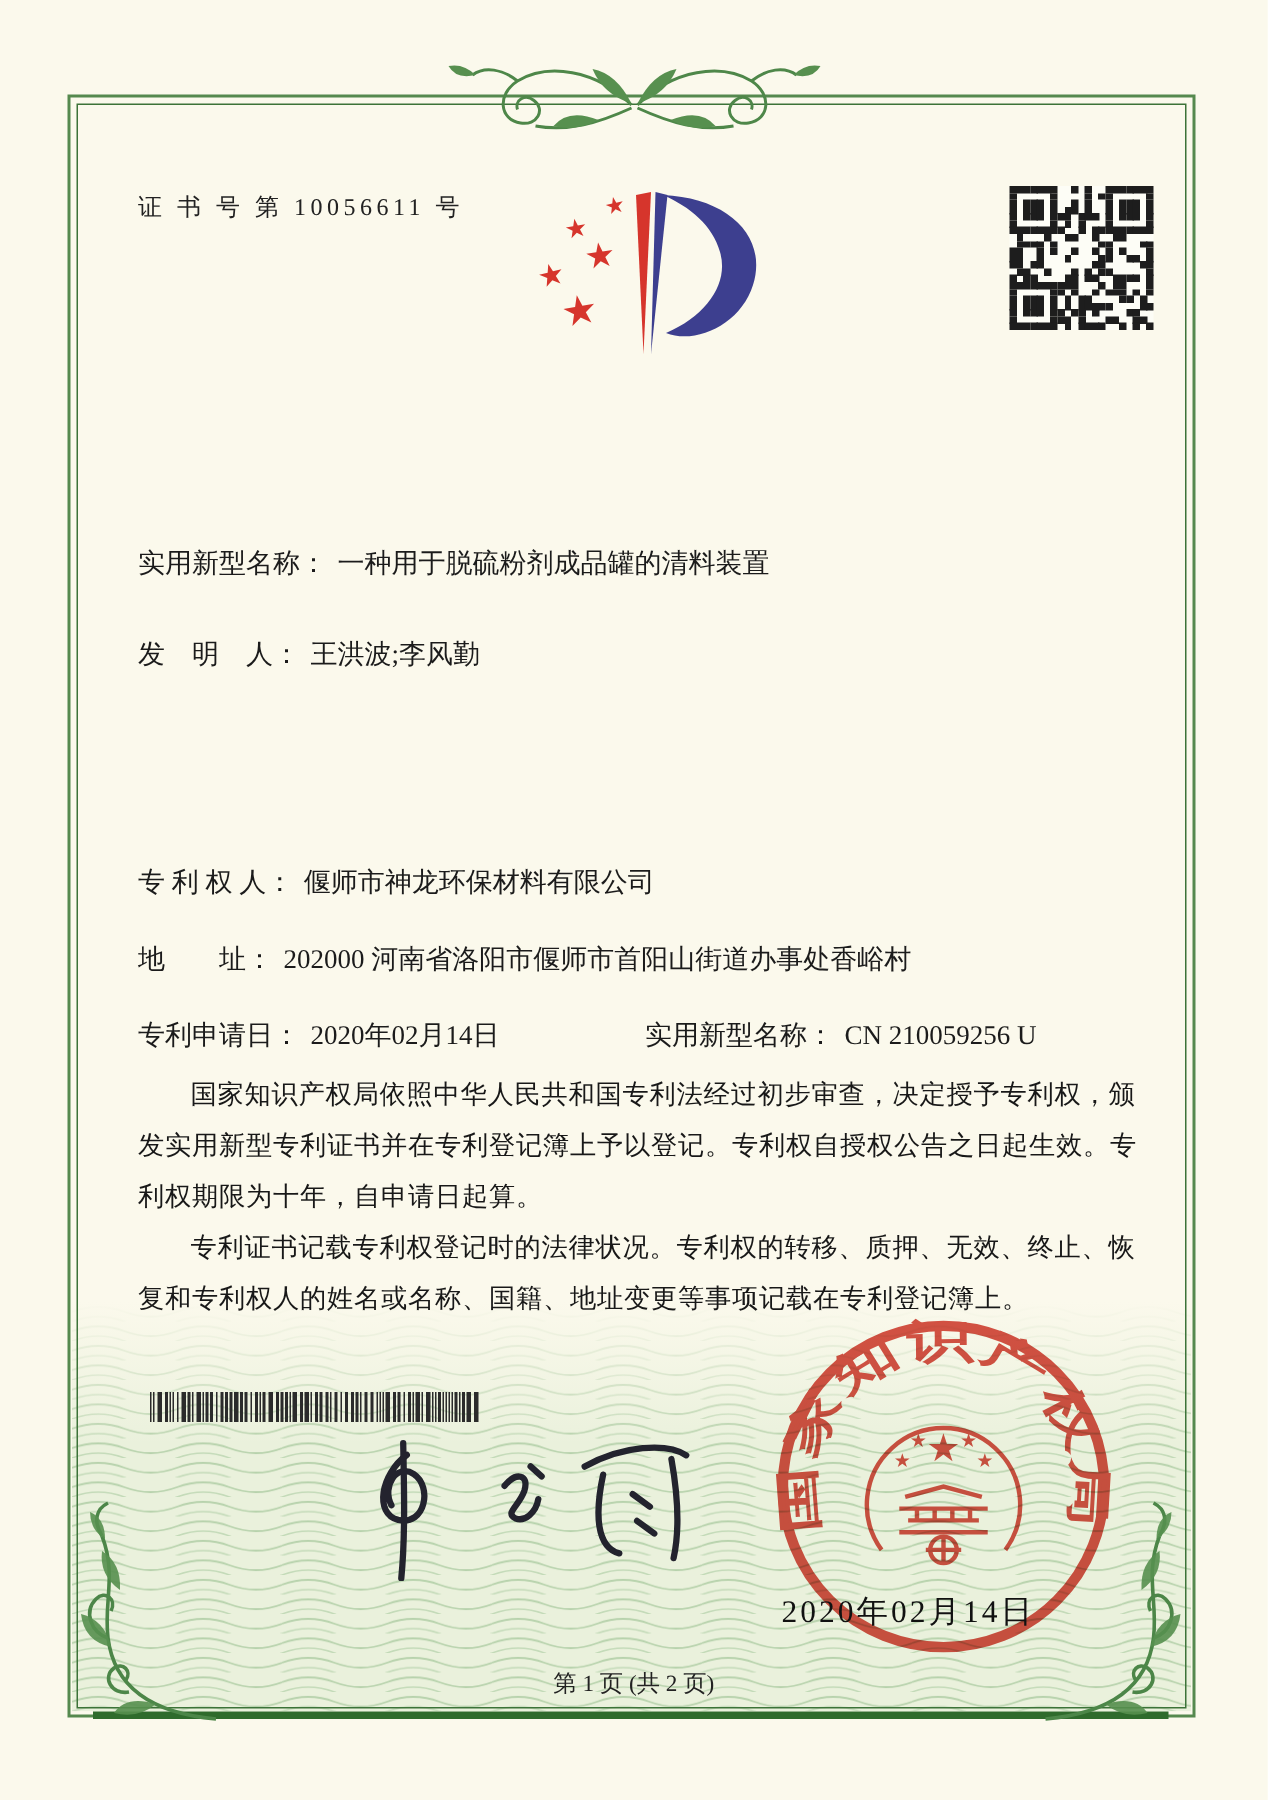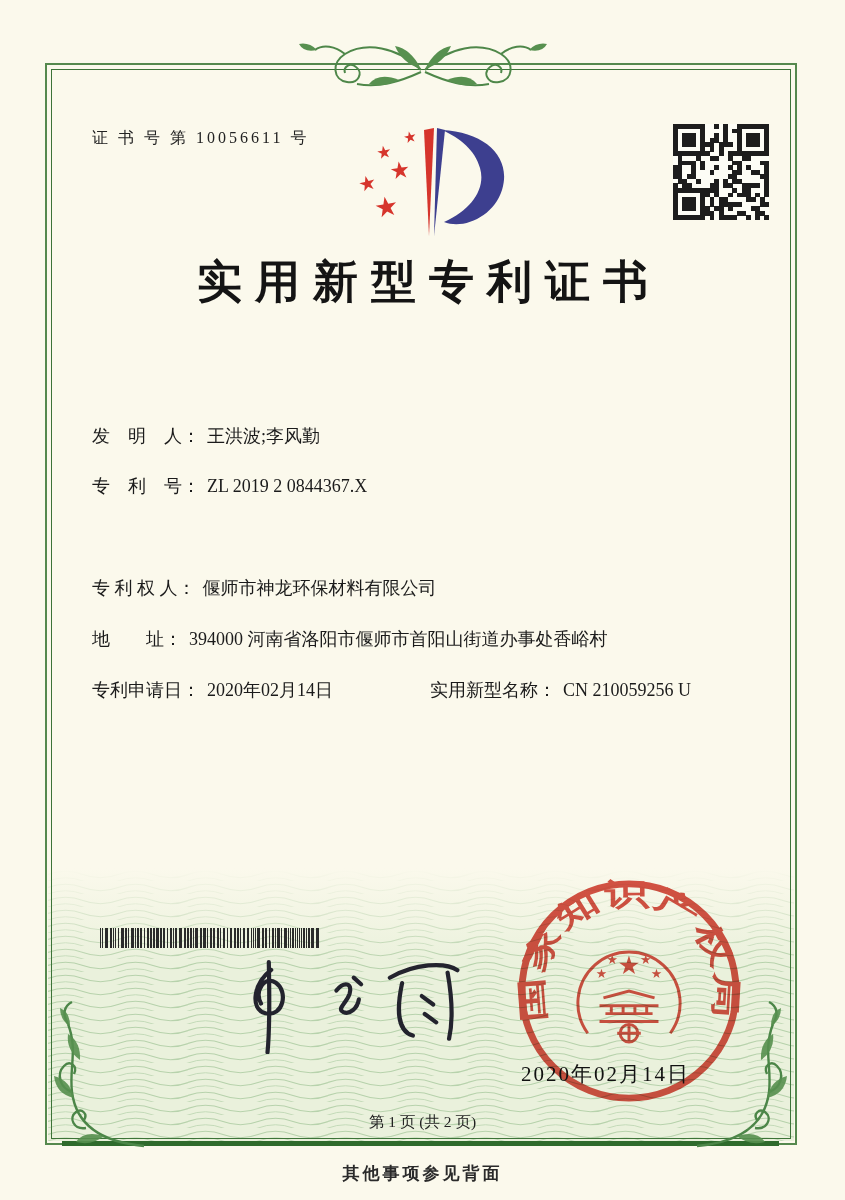--- a/index.html
+++ b/index.html
@@ -373,41 +373,44 @@
       <div class="m" style="left: 36.5714px; top: 91.4286px; width: 4.87143px; height: 4.87143px;"></div>
       <div class="m" style="left: 45.7143px; top: 91.4286px; width: 4.87143px; height: 4.87143px;"></div>
       <div class="m" style="left: 50.2857px; top: 91.4286px; width: 4.87143px; height: 4.87143px;"></div>
       <div class="m" style="left: 54.8571px; top: 91.4286px; width: 4.87143px; height: 4.87143px;"></div>
       <div class="m" style="left: 59.4286px; top: 91.4286px; width: 4.87143px; height: 4.87143px;"></div>
       <div class="m" style="left: 73.1429px; top: 91.4286px; width: 4.87143px; height: 4.87143px;"></div>
       <div class="m" style="left: 82.2857px; top: 91.4286px; width: 4.87143px; height: 4.87143px;"></div>
       <div class="m" style="left: 91.4286px; top: 91.4286px; width: 4.87143px; height: 4.87143px;"></div>
     </div>
 
-  <div class="title">实用新型专利证书</div>
-
+
+  <div class="row" style="top:363px;">
+    <span class="lbl">实用新型名称</span><span>：</span><span class="val">一种用于脱硫粉剂成品罐的清料装置</span>
+  </div>
   <div class="row" style="top:424px;">
     <span class="lbl">发　明　人</span><span>：</span><span class="val">王洪波;李风勤</span>
   </div>
-  <div class="row" style="top:474px;">
-    <span class="lbl">专　利　号</span><span>：</span><span class="val">ZL 2019 2 0844367.X</span>
-  </div>
   <div class="row" style="top:576px;">
     <span class="lbl">专 利 权 人</span><span>：</span><span class="val">偃师市神龙环保材料有限公司</span>
   </div>
   <div class="row" style="top:627px;">
-    <span class="lbl">地　　址</span><span>：</span><span class="val">394000 河南省洛阳市偃师市首阳山街道办事处香峪村</span>
+    <span class="lbl">地　　址</span><span>：</span><span class="val">202000 河南省洛阳市偃师市首阳山街道办事处香峪村</span>
   </div>
   <div class="row" style="top:678px;width:670px;">
     <span class="lbl">专利申请日</span><span>：</span><span class="val">2020年02月14日</span>
     <span class="grant-right">
       <span>实用新型名称</span><span>：</span><span class="val">CN 210059256 U</span>
     </span>
   </div>
 
+  <div class="body-text">
+    <p>国家知识产权局依照中华人民共和国专利法经过初步审查，决定授予专利权，颁发实用新型专利证书并在专利登记簿上予以登记。专利权自授权公告之日起生效。专利权期限为十年，自申请日起算。</p>
+    <p>专利证书记载专利权登记时的法律状况。专利权的转移、质押、无效、终止、恢复和专利权人的姓名或名称、国籍、地址变更等事项记载在专利登记簿上。</p>
+  </div>
 
   <div class="barcode" id="barcode"><span class="b" style="width: 1px;"></span><span class="s" style="width: 1px;"></span><span class="b" style="width: 1px;"></span><span class="s" style="width: 2px;"></span><span class="b" style="width: 3px;"></span><span class="s" style="width: 2px;"></span><span class="b" style="width: 2px;"></span><span class="s" style="width: 1px;"></span><span class="b" style="width: 1px;"></span><span class="s" style="width: 1px;"></span><span class="b" style="width: 1px;"></span><span class="s" style="width: 2px;"></span><span class="b" style="width: 1px;"></span><span class="s" style="width: 2px;"></span><span class="b" style="width: 3px;"></span><span class="s" style="width: 1px;"></span><span class="b" style="width: 2px;"></span><span class="s" style="width: 1px;"></span><span class="b" style="width: 1px;"></span><span class="s" style="width: 2px;"></span><span class="b" style="width: 3px;"></span><span class="s" style="width: 1px;"></span><span class="b" style="width: 1px;"></span><span class="s" style="width: 1px;"></span><span class="b" style="width: 2px;"></span><span class="s" style="width: 1px;"></span><span class="b" style="width: 2px;"></span><span class="s" style="width: 2px;"></span><span class="b" style="width: 1px;"></span><span class="s" style="width: 2px;"></span><span class="b" style="width: 2px;"></span><span class="s" style="width: 1px;"></span><span class="b" style="width: 2px;"></span><span class="s" style="width: 1px;"></span><span class="b" style="width: 2px;"></span><span class="s" style="width: 1px;"></span><span class="b" style="width: 3px;"></span><span class="s" style="width: 1px;"></span><span class="b" style="width: 2px;"></span><span class="s" style="width: 1px;"></span><span class="b" style="width: 2px;"></span><span class="s" style="width: 2px;"></span><span class="b" style="width: 1px;"></span><span class="s" style="width: 2px;"></span><span class="b" style="width: 2px;"></span><span class="s" style="width: 1px;"></span><span class="b" style="width: 1px;"></span><span class="s" style="width: 1px;"></span><span class="b" style="width: 2px;"></span><span class="s" style="width: 2px;"></span><span class="b" style="width: 3px;"></span><span class="s" style="width: 2px;"></span><span class="b" style="width: 2px;"></span><span class="s" style="width: 1px;"></span><span class="b" style="width: 2px;"></span><span class="s" style="width: 1px;"></span><span class="b" style="width: 2px;"></span><span class="s" style="width: 1px;"></span><span class="b" style="width: 1px;"></span><span class="s" style="width: 1px;"></span><span class="b" style="width: 3px;"></span><span class="s" style="width: 2px;"></span><span class="b" style="width: 2px;"></span><span class="s" style="width: 1px;"></span><span class="b" style="width: 3px;"></span><span class="s" style="width: 1px;"></span><span class="b" style="width: 1px;"></span><span class="s" style="width: 2px;"></span><span class="b" style="width: 2px;"></span><span class="s" style="width: 1px;"></span><span class="b" style="width: 2px;"></span><span class="s" style="width: 2px;"></span><span class="b" style="width: 2px;"></span><span class="s" style="width: 1px;"></span><span class="b" style="width: 1px;"></span><span class="s" style="width: 2px;"></span><span class="b" style="width: 2px;"></span><span class="s" style="width: 2px;"></span><span class="b" style="width: 1px;"></span><span class="s" style="width: 2px;"></span><span class="b" style="width: 2px;"></span><span class="s" style="width: 2px;"></span><span class="b" style="width: 2px;"></span><span class="s" style="width: 1px;"></span><span class="b" style="width: 2px;"></span><span class="s" style="width: 1px;"></span><span class="b" style="width: 1px;"></span><span class="s" style="width: 2px;"></span><span class="b" style="width: 2px;"></span><span class="s" style="width: 2px;"></span><span class="b" style="width: 2px;"></span><span class="s" style="width: 2px;"></span><span class="b" style="width: 1px;"></span><span class="s" style="width: 1px;"></span><span class="b" style="width: 1px;"></span><span class="s" style="width: 1px;"></span><span class="b" style="width: 1px;"></span><span class="s" style="width: 1px;"></span><span class="b" style="width: 3px;"></span><span class="s" style="width: 2px;"></span><span class="b" style="width: 2px;"></span><span class="s" style="width: 1px;"></span><span class="b" style="width: 2px;"></span><span class="s" style="width: 2px;"></span><span class="b" style="width: 1px;"></span><span class="s" style="width: 2px;"></span><span class="b" style="width: 2px;"></span><span class="s" style="width: 1px;"></span><span class="b" style="width: 1px;"></span><span class="s" style="width: 1px;"></span><span class="b" style="width: 3px;"></span><span class="s" style="width: 1px;"></span><span class="b" style="width: 1px;"></span><span class="s" style="width: 2px;"></span><span class="b" style="width: 3px;"></span><span class="s" style="width: 1px;"></span><span class="b" style="width: 1px;"></span><span class="s" style="width: 1px;"></span><span class="b" style="width: 1px;"></span><span class="s" style="width: 1px;"></span><span class="b" style="width: 2px;"></span><span class="s" style="width: 1px;"></span><span class="b" style="width: 1px;"></span><span class="s" style="width: 1px;"></span><span class="b" style="width: 1px;"></span><span class="s" style="width: 1px;"></span><span class="b" style="width: 1px;"></span><span class="s" style="width: 1px;"></span><span class="b" style="width: 1px;"></span><span class="s" style="width: 1px;"></span><span class="b" style="width: 2px;"></span><span class="s" style="width: 1px;"></span><span class="b" style="width: 1px;"></span><span class="s" style="width: 1px;"></span><span class="b" style="width: 2px;"></span><span class="s" style="width: 1px;"></span><span class="b" style="width: 3px;"></span><span class="s" style="width: 2px;"></span><span class="b" style="width: 3px;"></span><span class="s" style="width: 1px;"></span></div>
 
 
   <svg class="signature" width="244" height="104" viewBox="0 0 244 104">
     <g stroke="#23232e" fill="none" stroke-width="4.2" stroke-linecap="round" transform="rotate(-3 122 52)">
       <path d="M48,16 C30,28 24,54 40,59 C58,64 64,38 52,29 C41,21 30,36 36,49"></path>
       <path d="M46,8 C45,40 44,72 40,98"></path>
       <path d="M112,40 C120,31 129,33 125,44 C121,54 111,58 118,62 C124,65 132,59 134,50"></path>
       <path d="M130,28 l7,7"></path>
@@ -441,15 +444,14 @@
         <path d="M-18,2 v8 M-6,2 v8 M6,2 v8 M18,2 v8"></path>
         <path d="M-30,18 h60"></path>
         <circle cx="0" cy="30" r="9"></circle>
         <path d="M-12,30 h24 M0,22 v16"></path>
       </g>
     </g>
   </svg>
   <div class="seal-date">2020年02月14日</div>
 
   <div class="page-num">第 1 页 (共 2 页)</div>
-  <div class="footer-note">其他事项参见背面</div>
 
 </div>
 
 </body></html>

